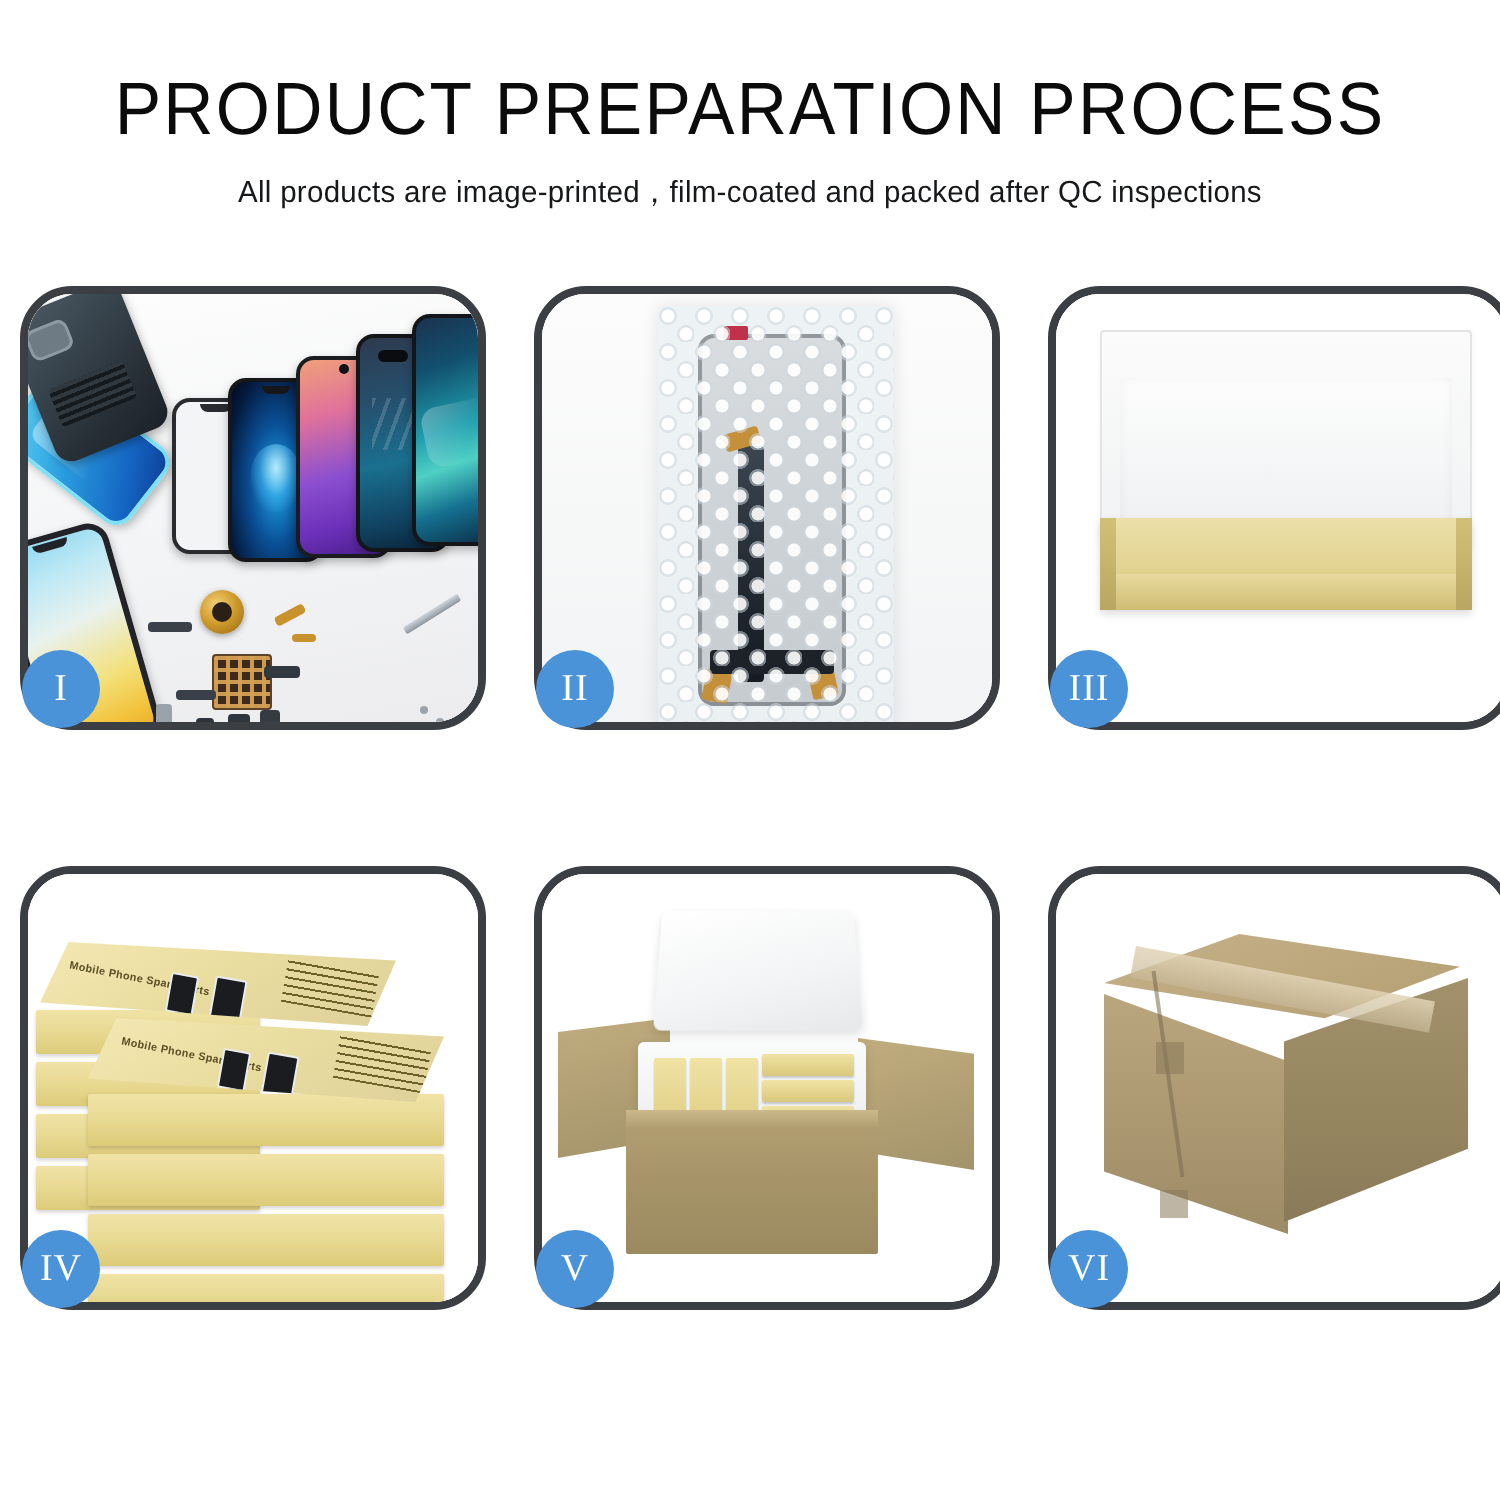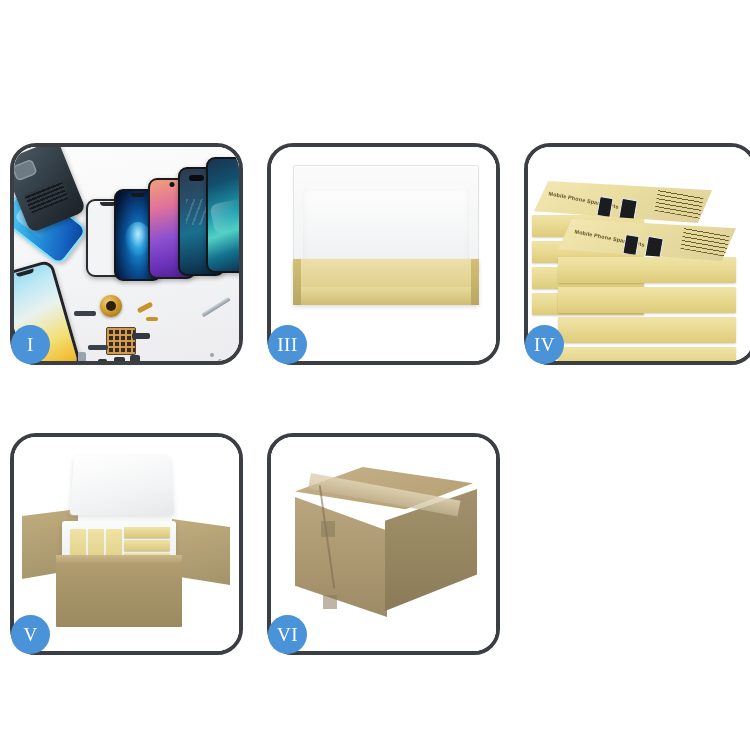--- a/index.html
+++ b/index.html
@@ -355,20 +355,24 @@
     transform-origin:0 0;
   }
   .c6-seam { position:absolute; background:rgba(120,106,80,.55); }
   .c6-tab { position:absolute; background:rgba(136,120,90,.55); }
 </style>
 </head>
 <body>
 
 <div id="page">
 
+  <div class="header">
+    <div class="title">PRODUCT PREPARATION PROCESS</div>
+    <div class="subtitle">All products are image-printed，film-coated and packed after QC inspections</div>
+  </div>
 
   <div class="grid">
 
     <div class="panel">
       <div class="panel-inner">
         <div class="p1-bg"></div>
         <div class="phone sp"></div>
         <div class="phone pg"></div>
         <div class="phone pj"></div>
         <div class="phone pp"></div>
@@ -389,20 +393,36 @@
         <div class="part" style="left:116px; top:208px; width:10px; height:12px; background:#343b43; border-radius:2px;"></div>
         <div class="part silver" style="left:64px; top:205px; width:8px; height:14px; border-radius:2px;"></div>
         <div class="tool" style="left:186px; top:158px; width:32px; height:4px; transform:rotate(-32deg);"></div>
         <div class="part silver" style="left:196px; top:206px; width:4px; height:4px; border-radius:50%;"></div>
         <div class="part silver" style="left:204px; top:212px; width:4px; height:4px; border-radius:50%;"></div>
 
       </div>
       <div class="badge">I</div>
     </div>
 
+    <div class="panel">
+      <div class="panel-inner">
+        <div class="p2-bg"></div>
+        <div class="bubble-bag">
+          <div class="screen-in-bag"></div>
+          <div class="red-label"></div>
+          <div class="flexstrip"></div>
+          <div class="flex-conn" style="left:33px; top:62px; width:18px; height:9px; transform:rotate(-16deg);"></div>
+          <div class="flex-conn" style="left:23px; top:182px; width:13px; height:16px; transform:rotate(10deg);"></div>
+          <div class="flex-conn" style="left:76px; top:180px; width:13px; height:16px; transform:rotate(-12deg);"></div>
+          <div style="position:absolute; left:26px; top:172px; width:62px; height:12px; background:#1d2229; border-radius:2px;"></div>
+          <div class="bubbles"></div>
+        </div>
+      </div>
+      <div class="badge">II</div>
+    </div>
 
     <div class="panel">
       <div class="panel-inner">
         <div class="p3-bg"></div>
         <div class="box3-back"></div>
         <div class="foam3"></div>
         <div class="grey-bubbles"></div>
         <div class="tray3"></div>
         <div class="tray3-front"></div>
         <div style="position:absolute; left:22px; top:112px; width:8px; height:46px; background:linear-gradient(180deg,#d3c077,#b9a662);"></div>

